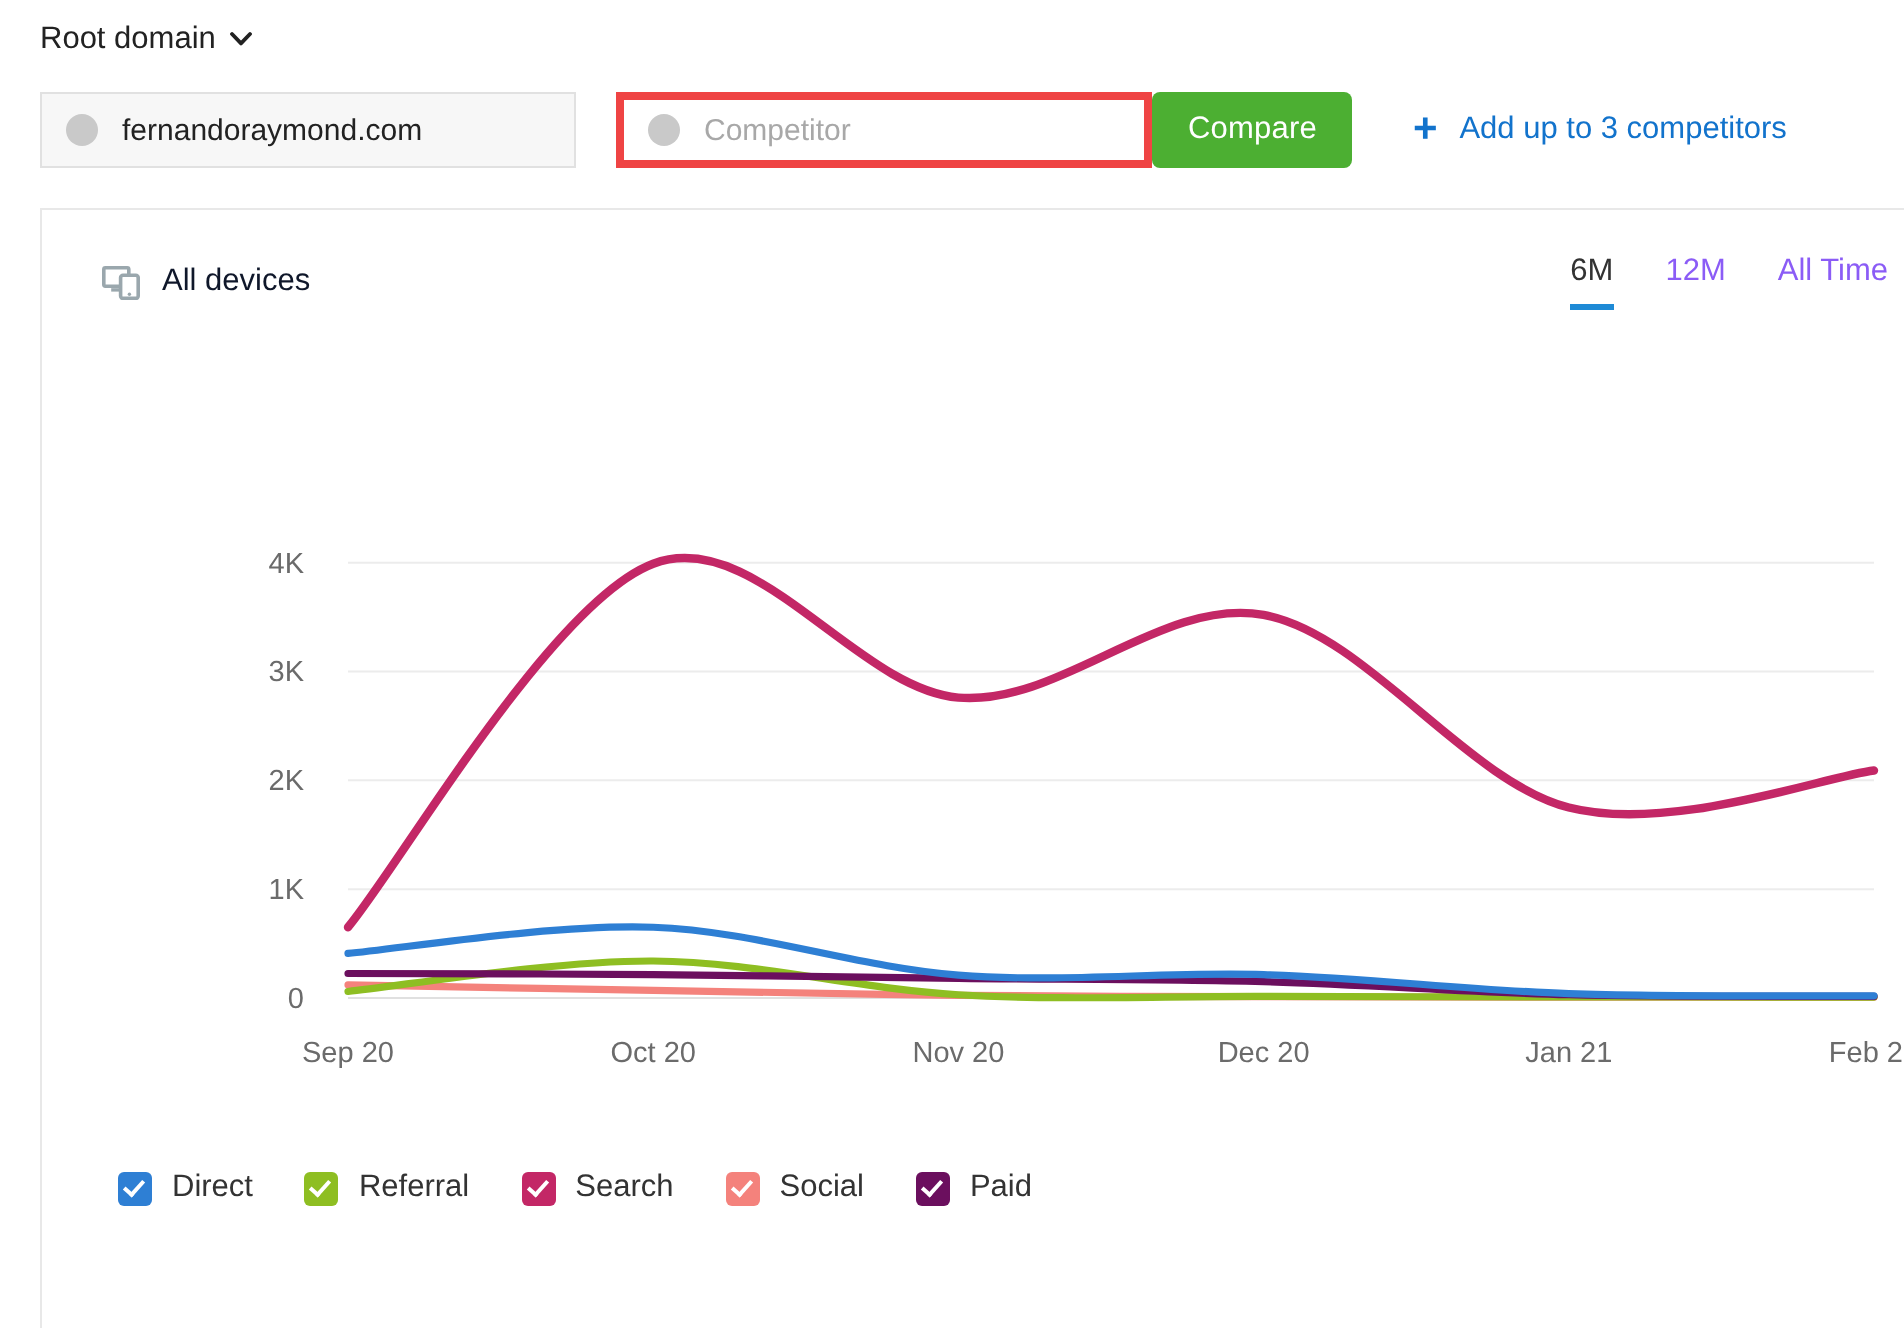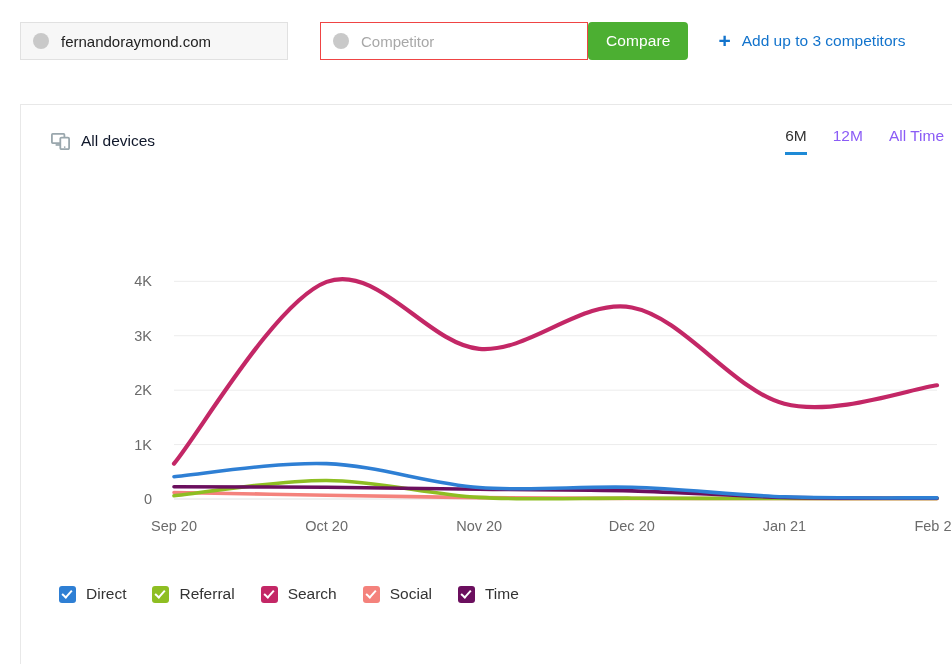--- a/index.html
+++ b/index.html
@@ -59,22 +59,22 @@
     display: flex;
     align-items: center;
     padding: 0 12px;
     gap: 12px;
     font-size: 15px;
     color: #222;
     cursor: text;
   }
   .domain-field.empty {
     background: #ffffff;
-    border: 1px solid #ef4444;
-    margin-left: 32px;
+    border: 4px solid #ef4444;
+    margin-left: 20px;
   }
   .dot {
     width: 16px;
     height: 16px;
     border-radius: 50%;
     background: #c9c9c9;
     flex: 0 0 auto;
   }
   .field-text { white-space: nowrap; }
   .field-text.placeholder { color: #a8a8a8; }
@@ -209,20 +209,28 @@
     border: solid #ffffff;
     border-width: 0 2px 2px 0;
     transform: rotate(42deg);
   }
 </style>
 </head>
 <body>
 
 <div class="topbar">
 
+  <div class="root-domain-select">
+    <span>Root domain</span>
+    <span class="chevron-down">
+      <svg width="11" height="11" viewBox="0 0 11 11" aria-hidden="true">
+        <path d="M1 3 L5.5 7.7 L10 3" fill="none" stroke="#222222" stroke-width="1.9" stroke-linecap="round" stroke-linejoin="round"></path>
+      </svg>
+    </span>
+  </div>
 
   <div class="input-row">
 
     <div class="domain-field">
       <span class="dot"></span>
       <span class="field-text">fernandoraymond.com</span>
     </div>
 
     <div class="domain-field empty">
       <span class="dot"></span>
@@ -301,17 +309,17 @@
       <div class="legend-item">
         <span class="legend-check" style="background: rgb(195, 39, 102);"></span>
         <span>Search</span>
       </div>
       <div class="legend-item">
         <span class="legend-check" style="background: rgb(244, 130, 124);"></span>
         <span>Social</span>
       </div>
       <div class="legend-item">
         <span class="legend-check" style="background: rgb(107, 15, 94);"></span>
-        <span>Time</span>
+        <span>Paid</span>
       </div>
     </div>
 
 </div>
 
 </body></html>

